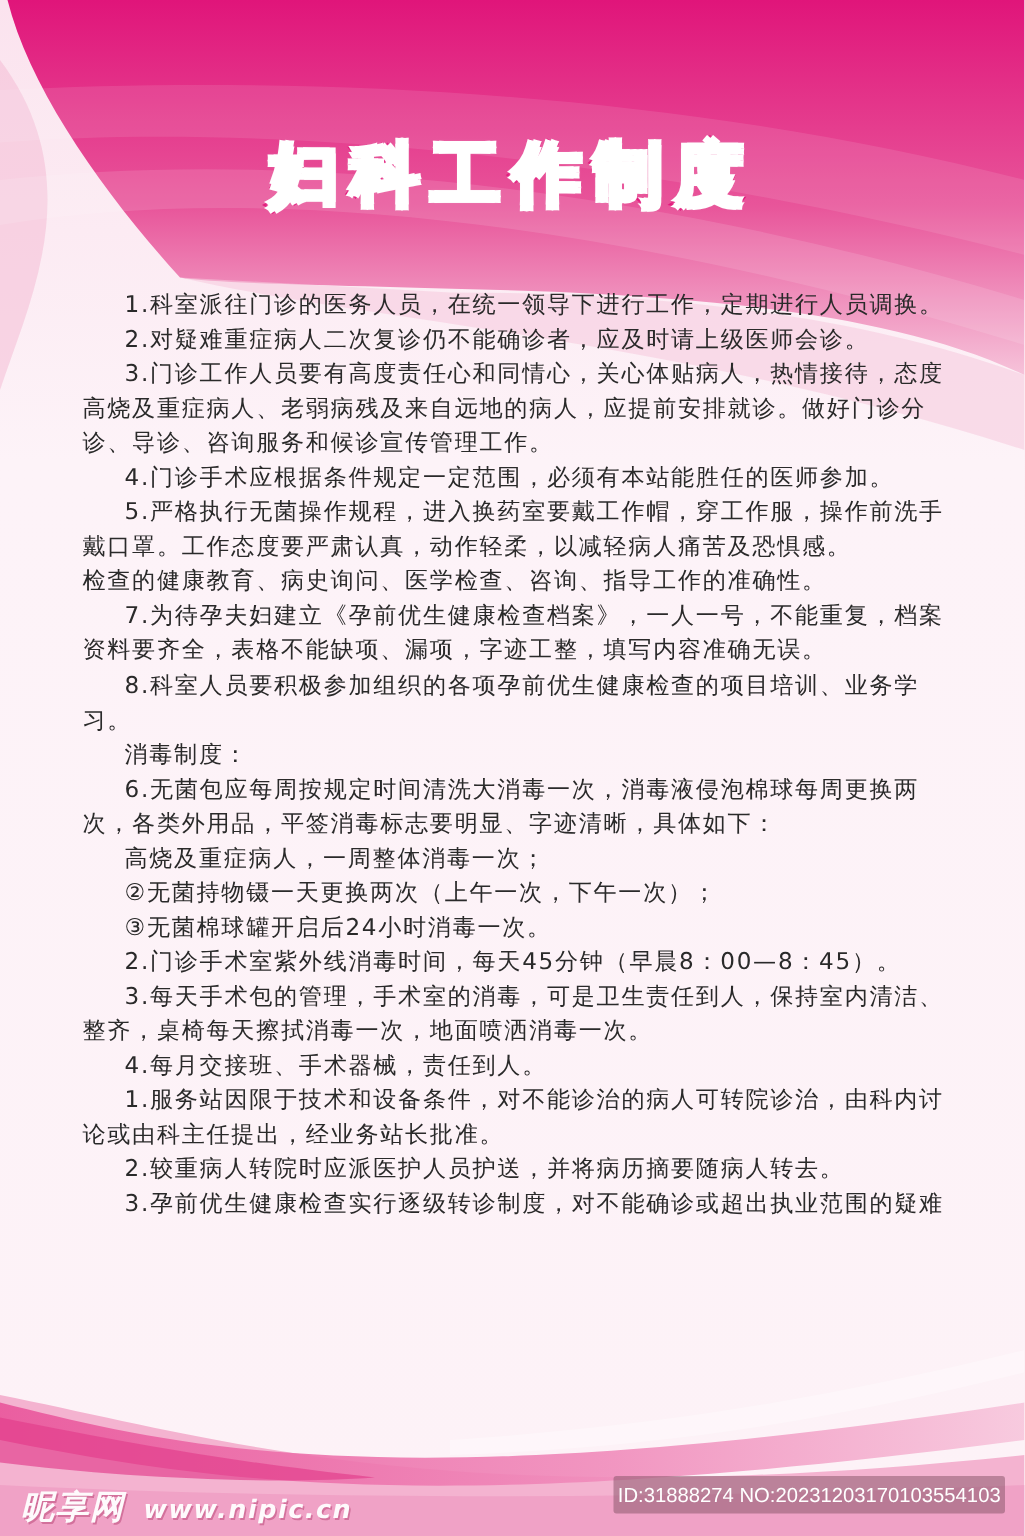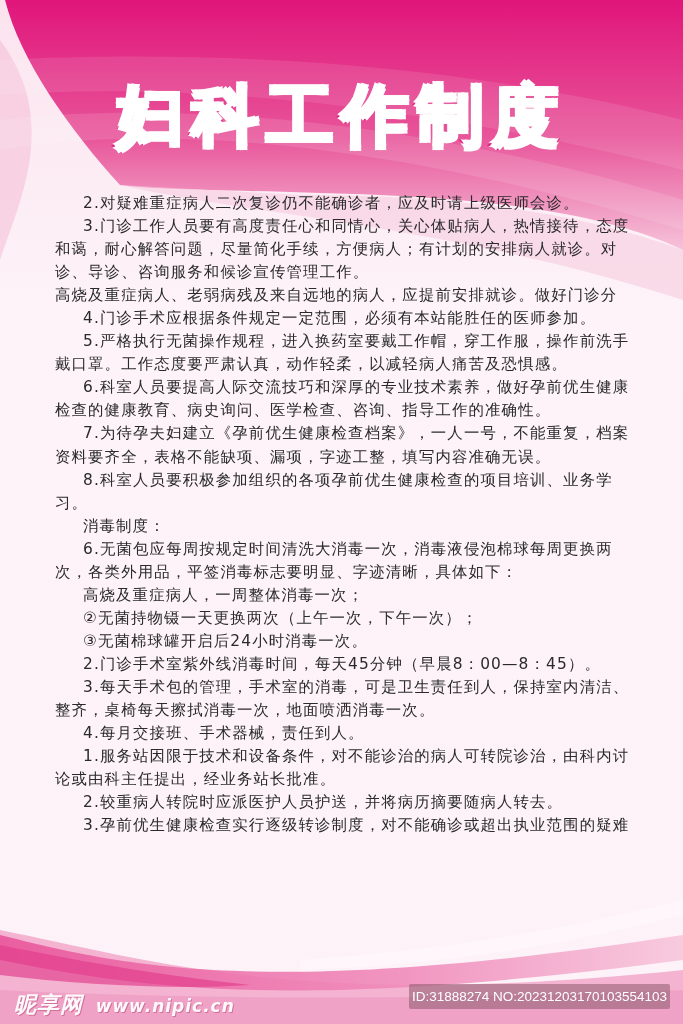--- a/index.html
+++ b/index.html
@@ -2,21 +2,21 @@
 <html><head>
 <meta charset="utf-8">
 <style>
   html, body { margin:0; padding:0; }
   body { width:683px; height:1024px; overflow:hidden; position:relative;
          font-family:"DejaVu Sans", sans-serif; background:#fdf1f6; }
   .bg { position:absolute; inset:0; overflow:hidden; }
   .bg svg { position:absolute; left:0; top:0; }
   .title {
     position:absolute; left:0; width:683px; top:78px; text-align:center;
-    font-size:67px; font-weight:bold; letter-spacing:8px; color:#ffffff;
+    font-size:46px; font-weight:bold; letter-spacing:8px; color:#ffffff;
     font-family:"DejaVu Sans", sans-serif;
     -webkit-text-stroke:3px #e2197c; paint-order:stroke fill;
     text-shadow: 0 0 3px #fff, 2px 2px 0 #fff, -2px -2px 0 #fff, 2px -2px 0 #fff, -2px 2px 0 #fff;
     line-height:76px;
   }
   .body-text {
     position:absolute; left:55px; top:192px; width:590px;
     font-size:15.4px; line-height:23.05px; color:#2a2a2a; letter-spacing:1.15px;
   }
   .line { white-space:nowrap; height:23.05px; }
@@ -69,29 +69,28 @@
     <path d="M0,935 C120,965 260,1000 683,935 L683,960 C300,1010 150,990 0,960 Z" fill="url(#botg)" opacity="0.9"></path>
     <path d="M0,945 C100,965 160,975 250,985 C180,990 80,985 0,975 Z" fill="#e23c8a" opacity="0.65"></path>
     <path d="M0,990 C200,1000 450,1000 683,990 L683,1024 L0,1024 Z" fill="#f0a2c6"></path>
     <path d="M300,960 C450,950 560,930 683,900 L683,915 C560,945 450,965 300,970 Z" fill="#ffffff" opacity="0.35"></path>
   </svg>
 </div>
 
 <div class="title">妇科工作制度</div>
 
 <div class="body-text" id="body-text">
+    <div class="line ind">1.科室派往门诊的医务人员，在统一领导下进行工作，定期进行人员调换。</div>
     <div class="line ind">2.对疑难重症病人二次复诊仍不能确诊者，应及时请上级医师会诊。</div>
     <div class="line ind">3.门诊工作人员要有高度责任心和同情心，关心体贴病人，热情接待，态度</div>
-    <div class="line">和蔼，耐心解答问题，尽量简化手续，方便病人；有计划的安排病人就诊。对</div>
+    <div class="line">高烧及重症病人、老弱病残及来自远地的病人，应提前安排就诊。做好门诊分</div>
     <div class="line">诊、导诊、咨询服务和候诊宣传管理工作。</div>
-    <div class="line">高烧及重症病人、老弱病残及来自远地的病人，应提前安排就诊。做好门诊分</div>
     <div class="line ind">4.门诊手术应根据条件规定一定范围，必须有本站能胜任的医师参加。</div>
     <div class="line ind">5.严格执行无菌操作规程，进入换药室要戴工作帽，穿工作服，操作前洗手</div>
     <div class="line">戴口罩。工作态度要严肃认真，动作轻柔，以减轻病人痛苦及恐惧感。</div>
-    <div class="line ind">6.科室人员要提高人际交流技巧和深厚的专业技术素养，做好孕前优生健康</div>
     <div class="line">检查的健康教育、病史询问、医学检查、咨询、指导工作的准确性。</div>
     <div class="line ind">7.为待孕夫妇建立《孕前优生健康检查档案》，一人一号，不能重复，档案</div>
     <div class="line">资料要齐全，表格不能缺项、漏项，字迹工整，填写内容准确无误。</div>
     <div class="line ind">8.科室人员要积极参加组织的各项孕前优生健康检查的项目培训、业务学</div>
     <div class="line">习。</div>
     <div class="line ind">消毒制度：</div>
     <div class="line ind">6.无菌包应每周按规定时间清洗大消毒一次，消毒液侵泡棉球每周更换两</div>
     <div class="line">次，各类外用品，平签消毒标志要明显、字迹清晰，具体如下：</div>
     <div class="line ind">高烧及重症病人，一周整体消毒一次；</div>
     <div class="line ind">②无菌持物镊一天更换两次（上午一次，下午一次）；</div>

